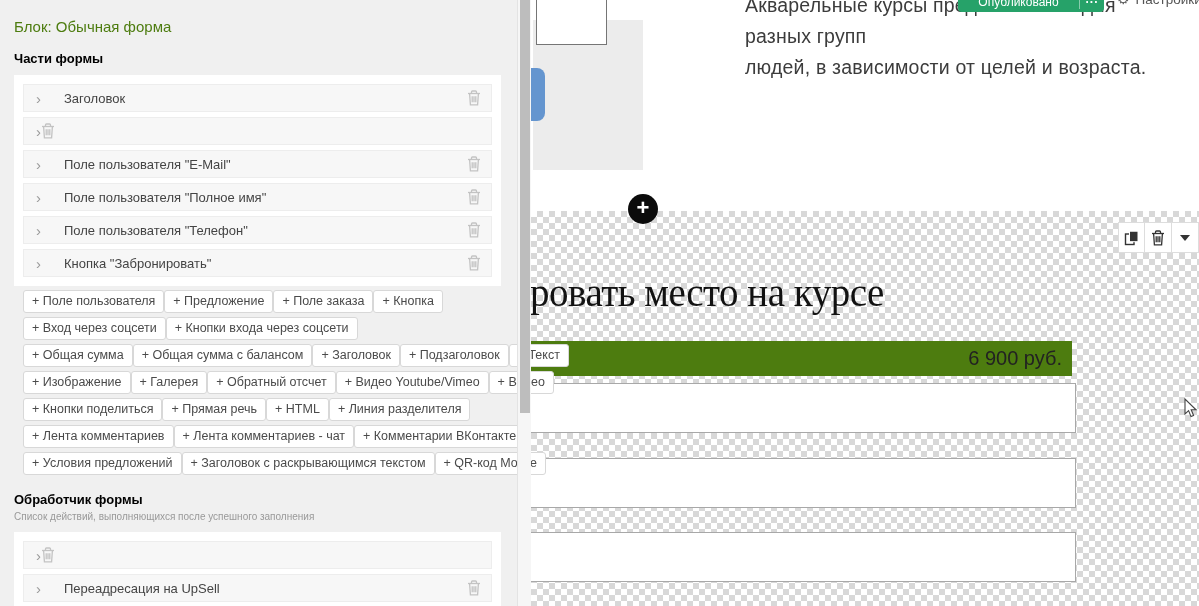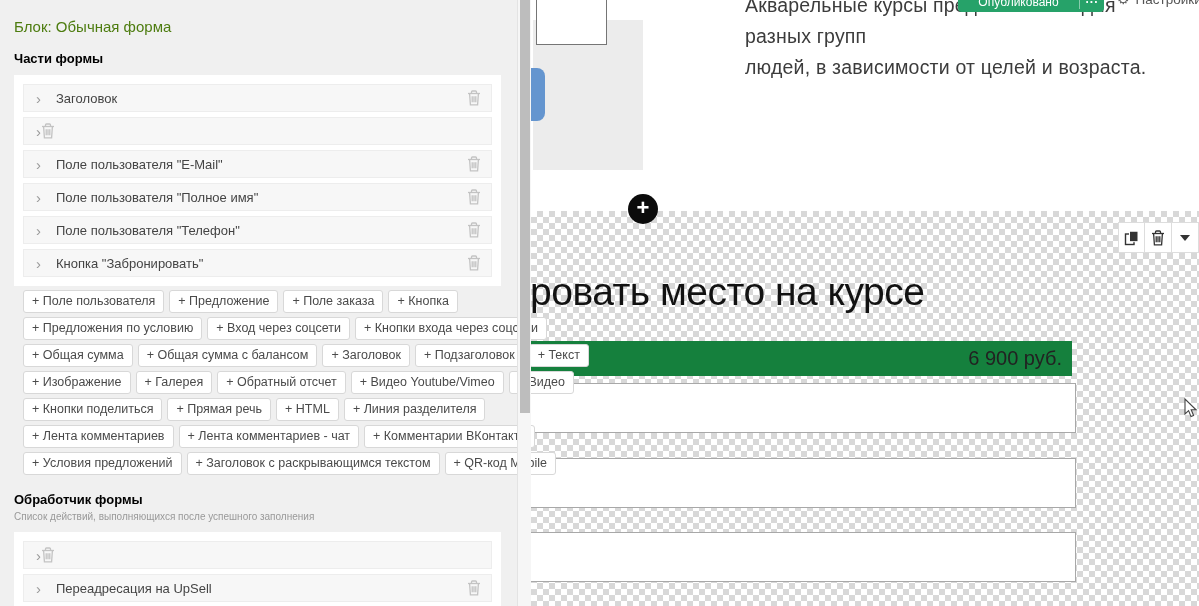--- a/index.html
+++ b/index.html
@@ -35,48 +35,48 @@
   .plus-circle { position:absolute; left:628px; top:194px; width:30px; height:30px; z-index:5;
                  background:#0b0b0b; border-radius:50%; color:#fff; text-align:center;
                  font-size:22px; line-height:28px; font-weight:bold; cursor:pointer; }
 
   .blk-toolbar { position:absolute; left:1118px; top:222px; z-index:5; display:flex; }
   .blk-tool { width:27px; height:31px; background:#fff; border:1px solid #ddd; border-left:none;
               display:flex; align-items:center; justify-content:center; cursor:pointer; }
   .blk-tool:first-child { border-left:1px solid #ddd; }
 
   .big-heading { position:absolute; left:530px; top:270px; z-index:4; color:#121212;
-                 font-family:Liberation Sans, sans-serif; font-size:39px; font-weight:500;
+                 font-family:Liberation Serif, serif; font-size:39px; font-weight:500;
                  letter-spacing:-.5px; white-space:nowrap; }
 
   .price-bar { position:absolute; left:530px; top:341px; width:542px; height:35px; z-index:4;
-               background:#15803d; color:#222; font-size:20px; line-height:35px;
+               background:#4d7c0f; color:#222; font-size:20px; line-height:35px;
                text-align:right; padding-right:10px; }
 
   .form-input { position:absolute; left:530px; width:546px; height:50px; z-index:4;
                 background:#fff; border:1px solid #a8a8a8; }
   .fi1 { top:383px; } .fi2 { top:458px; } .fi3 { top:532px; }
 
   .cursor { position:absolute; left:1183px; top:398px; z-index:30; }
 
   
   .panel { position:absolute; left:0; top:0; width:517px; height:606px; background:#f0f0f0;
            z-index:20; padding:18px 16px 0 14px; color:#333; }
   .panel-title { font-size:15px; color:#4d7c0f; margin-bottom:16px; }
   .section-label { font-size:13px; font-weight:bold; color:#000000; margin-bottom:9px; }
   .section-sub { font-size:10px; color:#999; margin:-5px 0 10px; }
   .list-box { background:#fff; padding:9px; }
   .part-row { height:28px; background:#f7f7f7; border:1px solid #ededed; display:flex;
               align-items:center; padding:0 10px 0 12px; margin-bottom:5px; cursor:pointer; }
   .part-row:last-child { margin-bottom:0; }
   .chev { color:#9a9a9a; font-size:15px; line-height:1; }
-  .row-label { flex:1; margin-left:15px; font-size:13px; color:#444; }
+  .row-label { flex:1; margin-left:23px; font-size:13px; color:#444; }
   .trash-btn { display:flex; cursor:pointer; }
   .tags { margin:4px 0 0 9px; }
-  .tag-row { display:flex; gap:5px; margin-bottom:4px; }
+  .tag-row { display:flex; margin-bottom:4px; }
   .tag { background:#fff; border:1px solid #d8d8d8; border-radius:3px; color:#4a4a4a;
          font-size:12.5px; padding:3px 8px 4px; white-space:nowrap; cursor:pointer;
          font-family:inherit; }
   .gap-lg { height:13px; }
 
   
   .scrollbar { position:absolute; left:517px; top:0; width:14px; height:606px; z-index:21;
                background:#f6f6f6; border-left:1px solid #e3e3e3; }
   .scroll-thumb { position:absolute; left:2px; top:0; width:10px; height:413px;
                   background:#bdbdbd; cursor:pointer; }
@@ -232,21 +232,20 @@
       </div>
 
     <div class="tags">
       <div class="tag-row">
           <button class="tag">+ Поле пользователя</button>
           <button class="tag">+ Предложение</button>
           <button class="tag">+ Поле заказа</button>
           <button class="tag">+ Кнопка</button>
         </div>
       <div class="tag-row">
-          <button class="tag">+ Предложения по условию</button>
           <button class="tag">+ Вход через соцсети</button>
           <button class="tag">+ Кнопки входа через соцсети</button>
         </div>
       <div class="tag-row">
           <button class="tag">+ Общая сумма</button>
           <button class="tag">+ Общая сумма с балансом</button>
           <button class="tag">+ Заголовок</button>
           <button class="tag">+ Подзаголовок</button>
           <button class="tag">+ Текст</button>
         </div>

